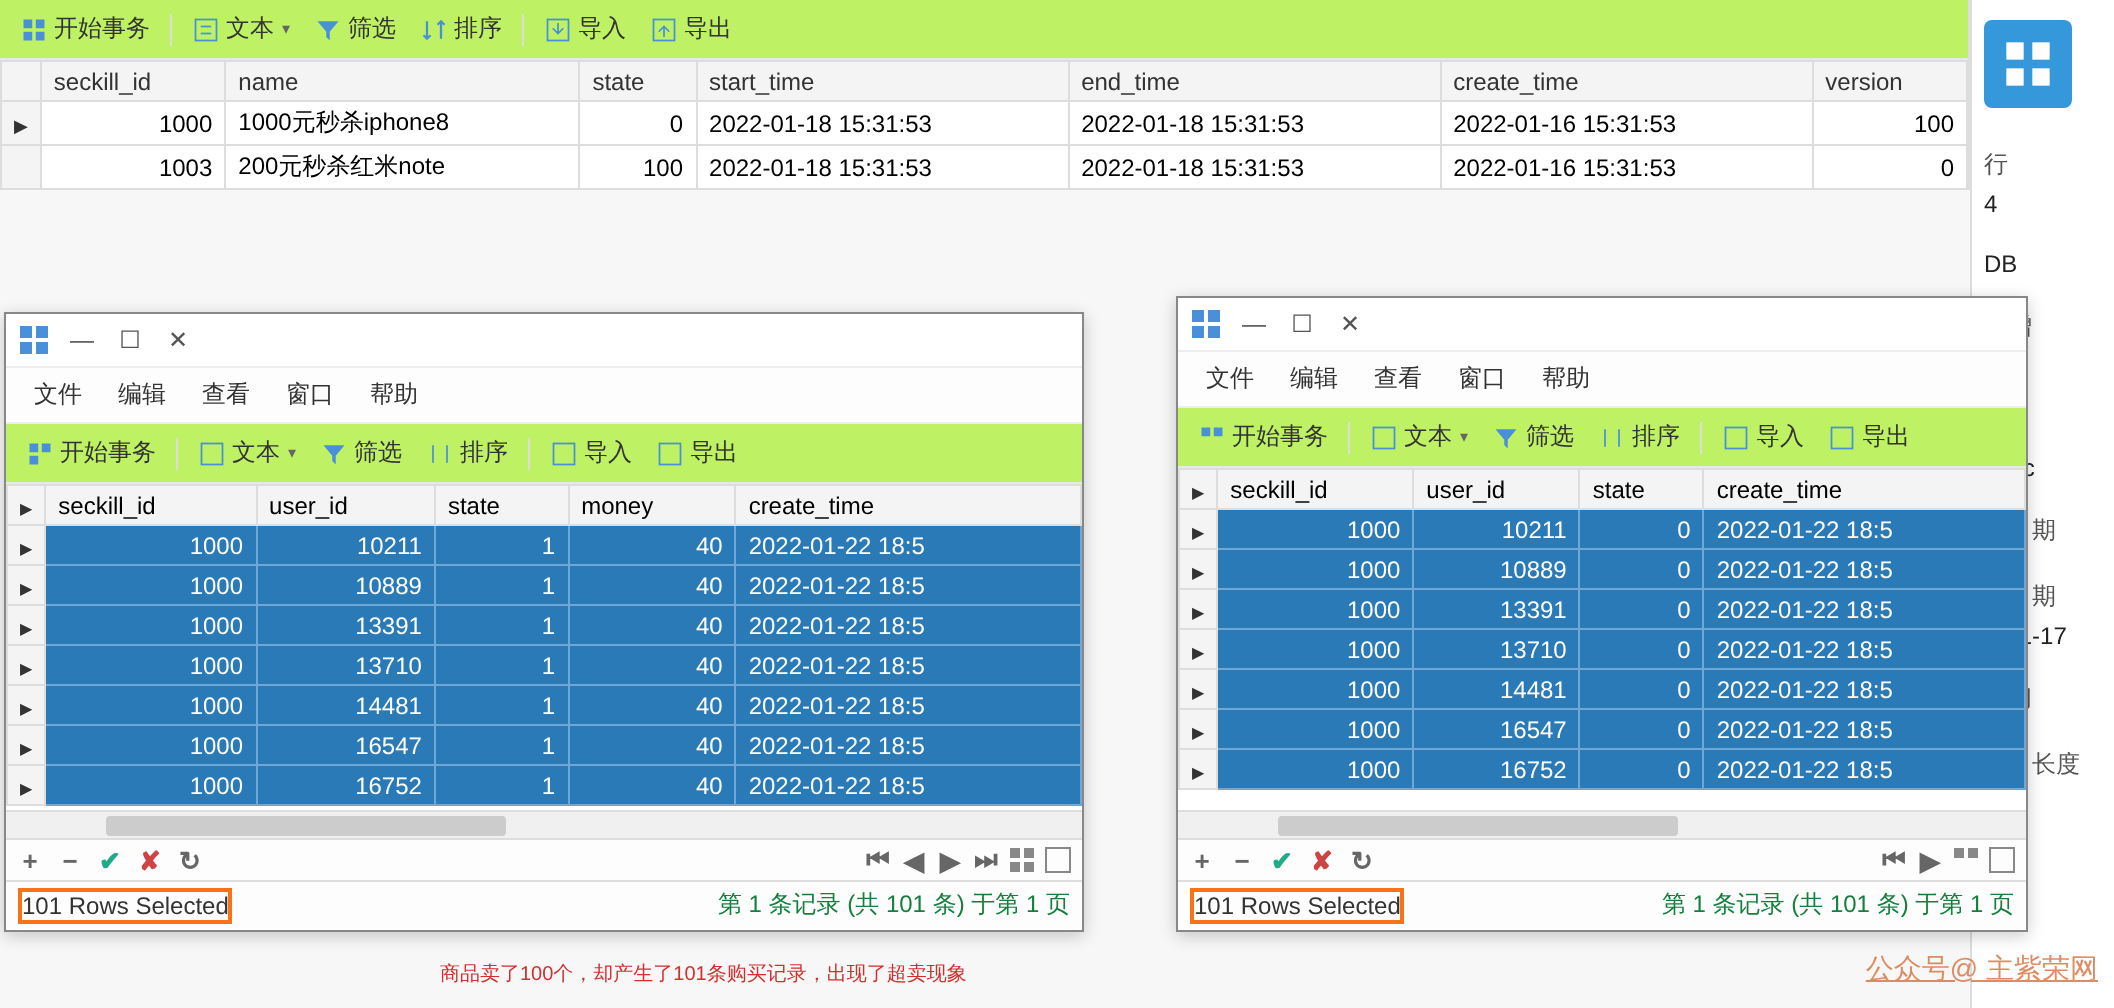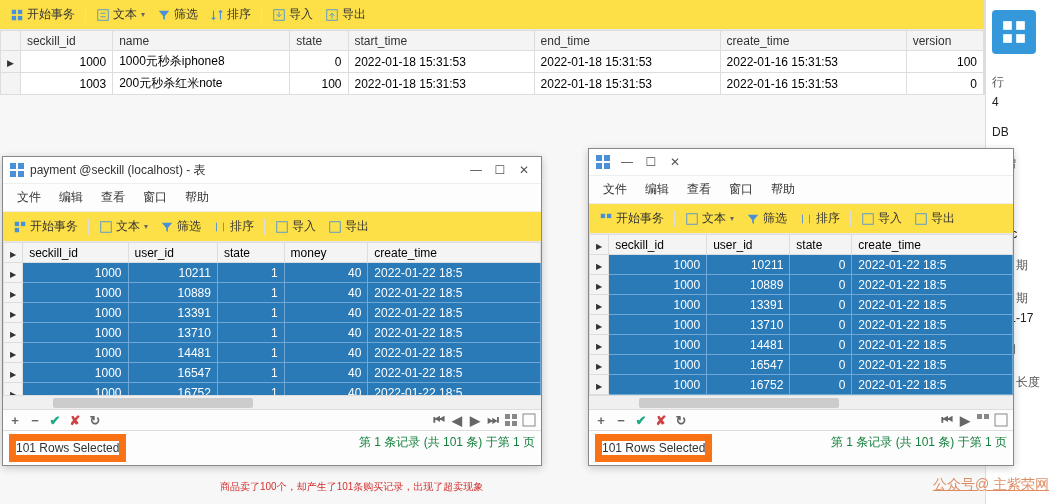--- a/index.html
+++ b/index.html
@@ -6,35 +6,35 @@
   body { background: #f7f7f7; width: 1057px; height: 504px; position: relative; overflow: hidden; }
   
   .top-panel { position: absolute; left: 0; top: 0; width: 985px; background: #fff; border-right: 1px solid #ddd; }
   .right-panel { position: absolute; right: 0; top: 0; width: 72px; height: 504px; background: #fff; border-left: 1px solid #ddd; padding: 10px 6px; }
   .right-panel .big-icon { width: 44px; height: 44px; background: #3498db; border-radius: 4px; display: flex; align-items: center; justify-content: center; margin-bottom: 20px; }
   .right-panel .big-icon svg { width: 26px; height: 26px; fill: #fff; }
   .right-panel .kv { margin-bottom: 16px; }
   .right-panel .kv .k { color: #555; margin-bottom: 4px; }
   .right-panel .kv .v { color: #222; }
   
-  .toolbar { display: flex; align-items: center; gap: 4px; padding: 4px 6px; border-bottom: 1px solid #e8e8e8; background: #fde047; }
+  .toolbar { display: flex; align-items: center; gap: 4px; padding: 4px 6px; border-bottom: 1px solid #e8e8e8; background: #bef264; }
   .tbtn { display: inline-flex; align-items: center; gap: 3px; padding: 2px 4px; cursor: pointer; color: #333; }
   .tbtn svg { width: 14px; height: 14px; }
   .tsep { width: 1px; height: 16px; background: #ddd; margin: 0 2px; }
   .dropdown-arrow { font-size: 8px; color: #666; margin-left: 1px; }
   
   .table { width: 100%; border-collapse: collapse; }
   .table th, .table td { border: 1px solid #ddd; padding: 2px 6px; text-align: left; height: 20px; }
   .table th { background: #f4f4f4; font-weight: normal; color: #333; }
   .table td { background: #fff; }
   .table td.num { text-align: right; }
   .table .selcol { width: 18px; background: #f4f4f4; }
   .table .current-row td:first-child::before { content: "▶"; font-size: 9px; color: #333; }
   
-  .red-box { border: 7px solid #f97316; }
+  .red-box { border: 2px solid #f97316; }
   
   .sub-window { position: absolute; background: #fff; border: 1px solid #888; box-shadow: 0 2px 8px rgba(0,0,0,0.2); display: flex; flex-direction: column; }
   .win-left { left: 2px; top: 156px; width: 540px; height: 310px; }
   .win-right { left: 588px; top: 148px; width: 426px; height: 318px; }
   
   .title-bar { display: flex; align-items: center; padding: 4px 6px; background: #fff; border-bottom: 1px solid #eee; }
   .title-bar .ti { width: 16px; height: 16px; margin-right: 5px; }
   .title-bar .ttxt { flex: 1; color: #333; }
   .title-bar .wbtns { display: flex; gap: 2px; }
   .title-bar .wbtn { width: 22px; height: 18px; display: flex; align-items: center; justify-content: center; cursor: pointer; color: #555; }
@@ -200,21 +200,20 @@
 </div>
 
 <div class="sub-window win-left">
   <div class="title-bar">
     <svg class="ti icon-db" viewBox="0 0 16 16">
         <rect x="1" y="1" width="6" height="6" fill="#4a90d9"></rect>
         <rect x="9" y="1" width="6" height="6" fill="#4a90d9"></rect>
         <rect x="1" y="9" width="6" height="6" fill="#4a90d9"></rect>
         <rect x="9" y="9" width="6" height="6" fill="#4a90d9"></rect>
       </svg>
-    <span class="ttxt">payment @seckill (localhost) - 表</span>
     <div class="wbtns">
       <div class="wbtn">—</div>
       <div class="wbtn">☐</div>
       <div class="wbtn close">✕</div>
     </div>
   </div>
   <div class="menu-bar" id="menu-left">
       <div class="mitem">文件</div>
       <div class="mitem">编辑</div>
       <div class="mitem">查看</div>

